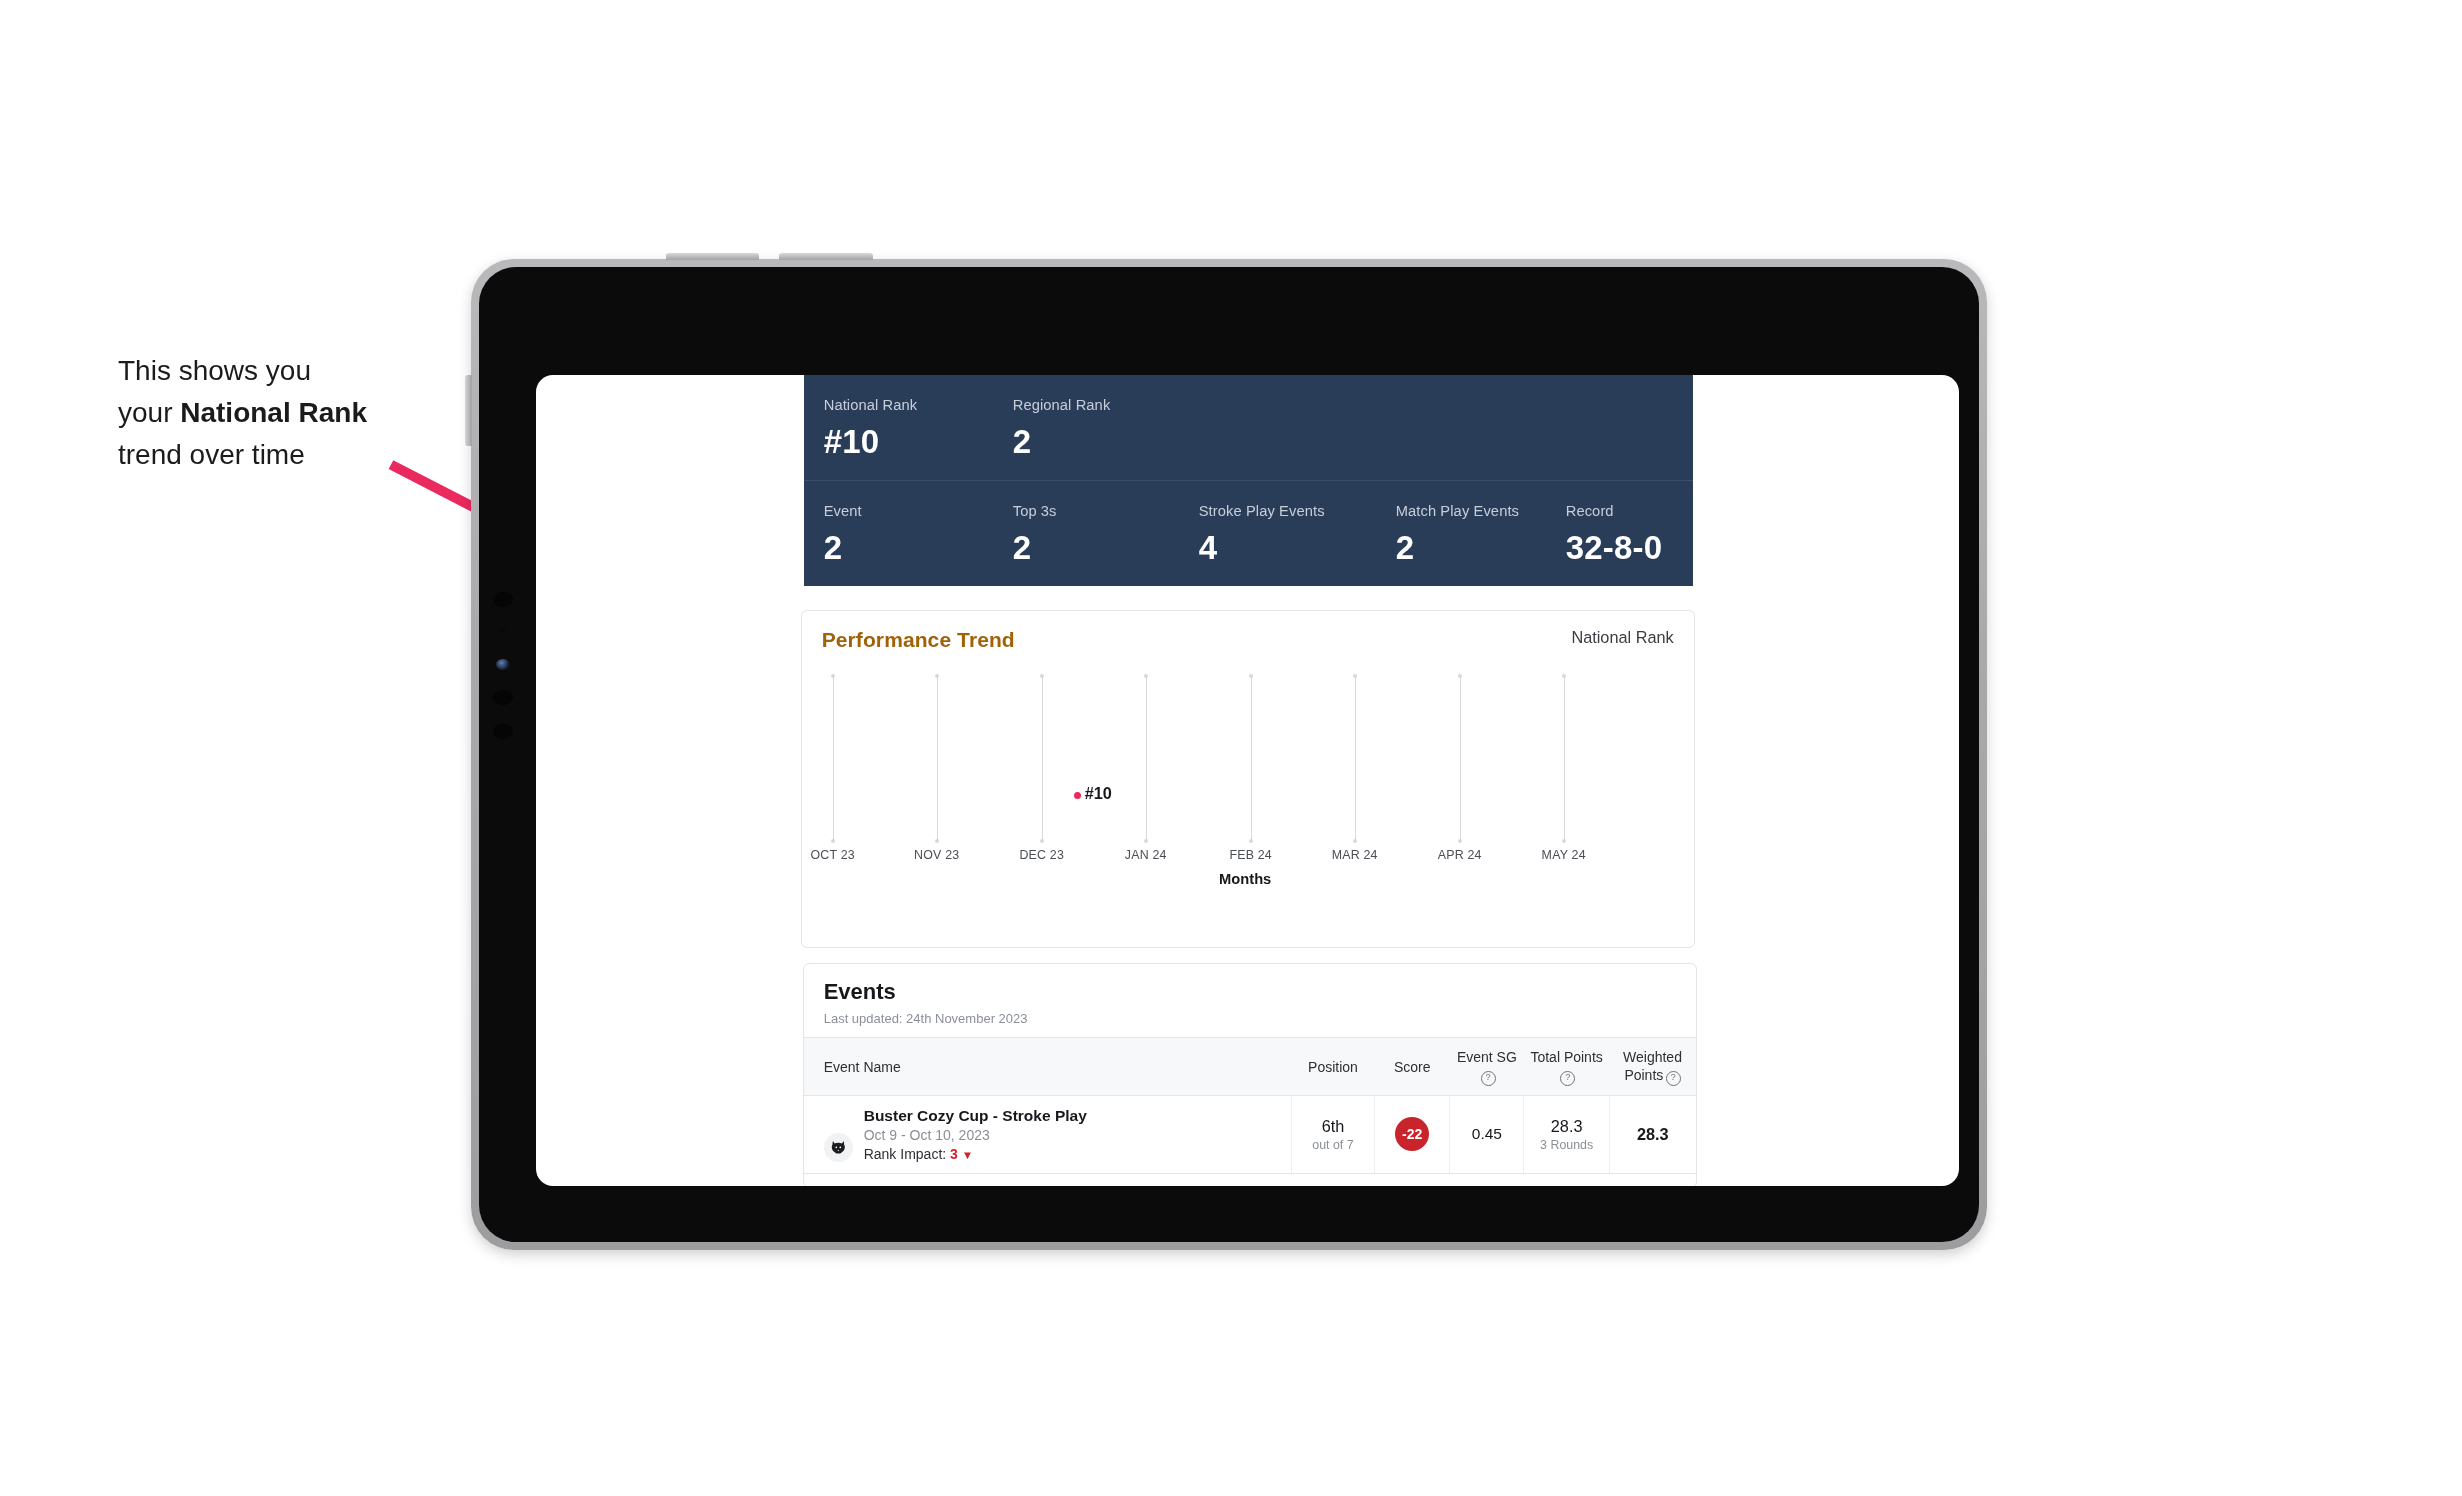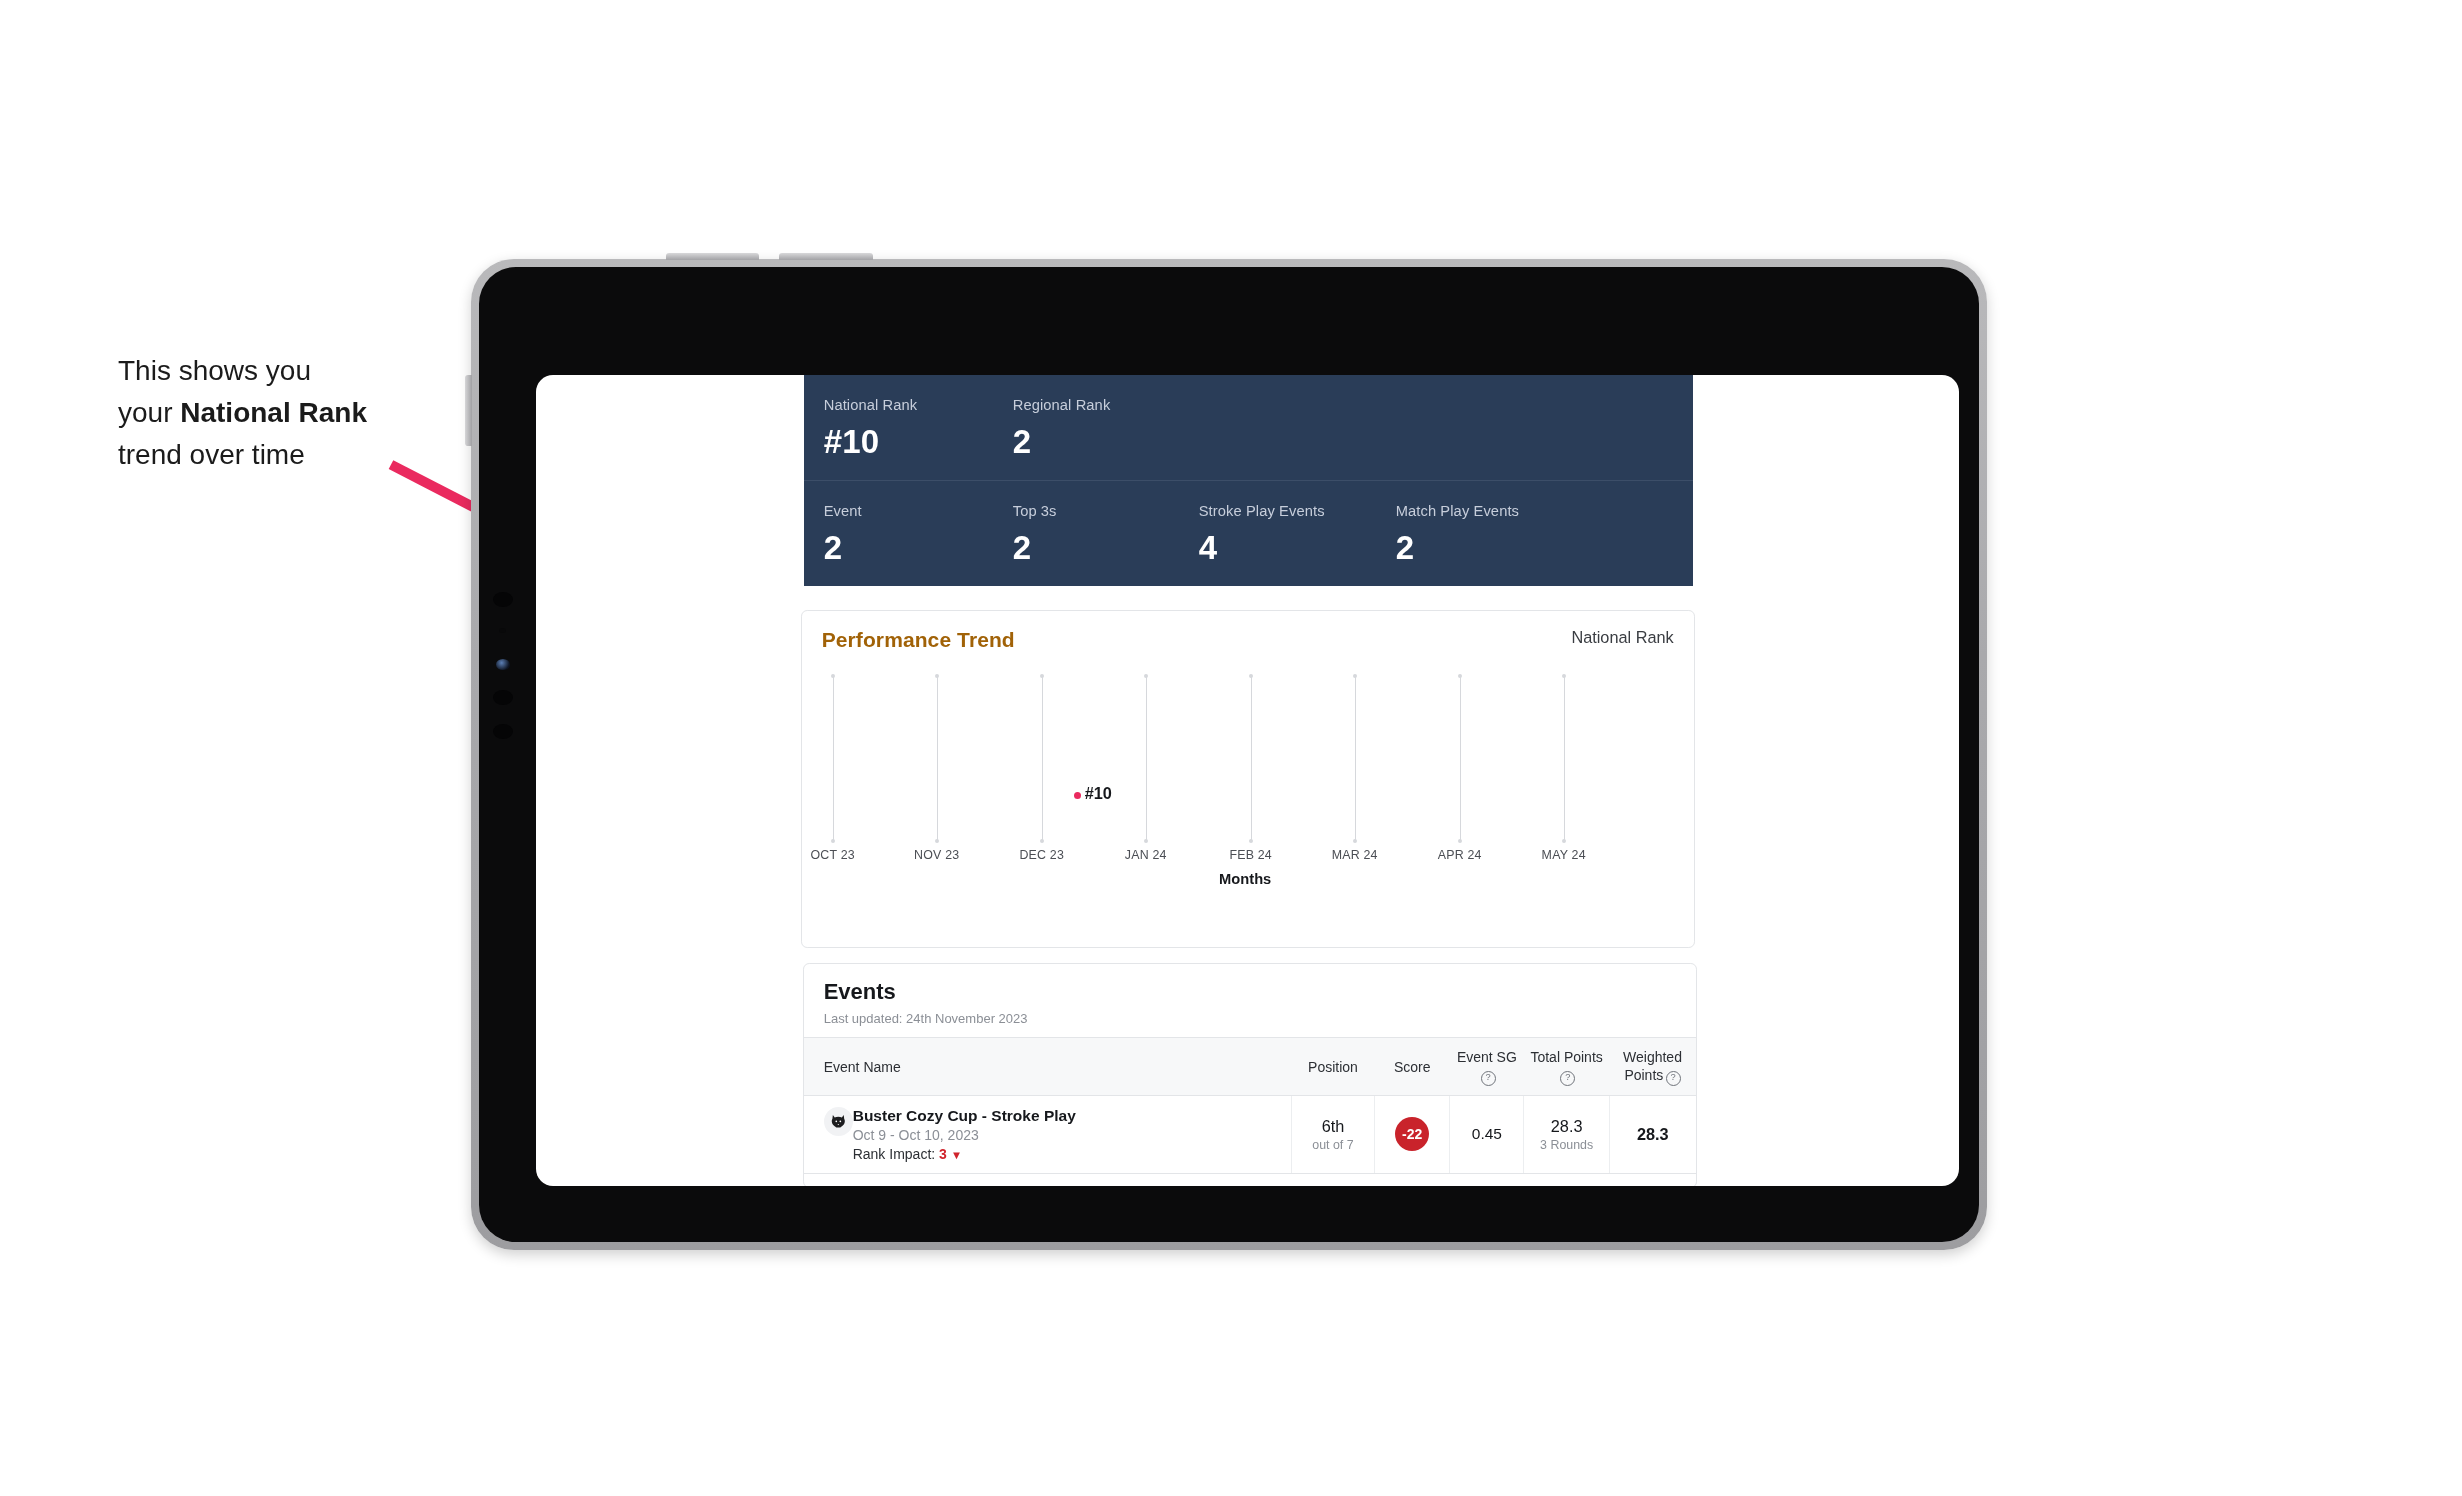--- a/index.html
+++ b/index.html
@@ -131,21 +131,21 @@
     font-size:14px;font-weight:normal;color:#2c2f34;padding:9.3px 6.2px;
     vertical-align:middle;line-height:1.3;
   }
   #ev-table thead th.name{text-align:left;padding-left:20px;}
   #ev-table tbody td{
     border-bottom:0.8px solid #e3e5e8;border-right:0.8px solid #eceef0;
     padding:11px 6.2px;text-align:center;font-size:15.5px;color:#16181c;vertical-align:middle;
   }
   #ev-table tbody td.name{text-align:left;padding-left:20px;border-right:0.8px solid #eceef0;}
   #ev-table tbody td:last-child{border-right:none;}
-  .ev-cellwrap{display:flex;align-items:flex-start;}
+  .ev-cellwrap{display:flex;align-items:flex-end;gap:11px;}
   .ev-logo{
     flex:0 0 auto;width:29px;height:29px;border-radius:50%;background:#f1f2f4;
     display:flex;align-items:center;justify-content:center;
   }
   .ev-name{font-size:15.5px;font-weight:bold;color:#16181c;}
   .ev-date{font-size:14px;color:#8b8f96;margin-top:2.3px;}
   .ev-rank{font-size:14px;color:#2c2f34;margin-top:2.3px;}
   .ev-rank b{color:#d0242c;}
   .ev-rank .dn{color:#d0242c;font-size:11.6px;}
   .pos-main{font-size:16.3px;}
@@ -218,20 +218,24 @@
             <div class="stat-label">Top 3s</div>
             <div class="stat-val">2</div>
           </div>
           <div class="stat c2">
             <div class="stat-label">Stroke Play Events</div>
             <div class="stat-val">4</div>
           </div>
           <div class="stat c3">
             <div class="stat-label">Match Play Events</div>
             <div class="stat-val">2</div>
+          </div>
+          <div class="stat c4">
+            <div class="stat-label">Record</div>
+            <div class="stat-val">32-8-0</div>
           </div>
         </div>
       </div>
 
       <div class="card" id="perf-card">
         <div id="perf-head">
           <div id="perf-title">Performance Trend</div>
           <div id="perf-legend">National Rank</div>
         </div>
         <div id="chart">

